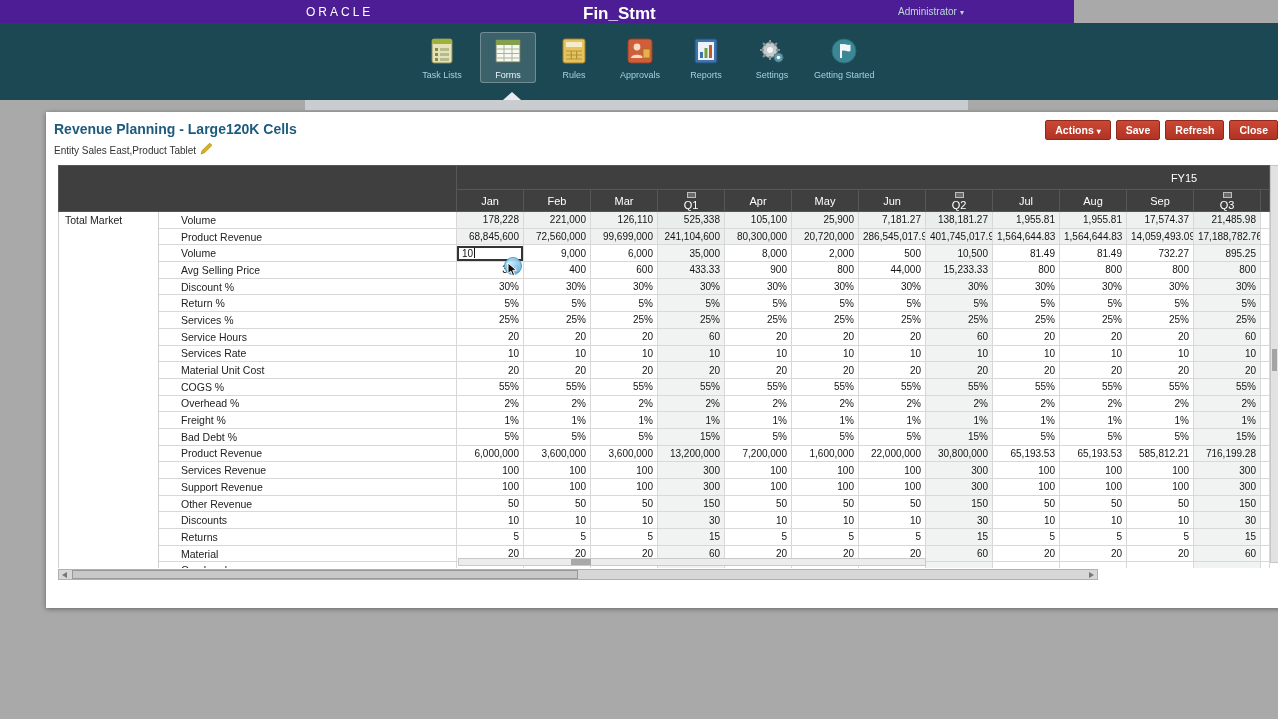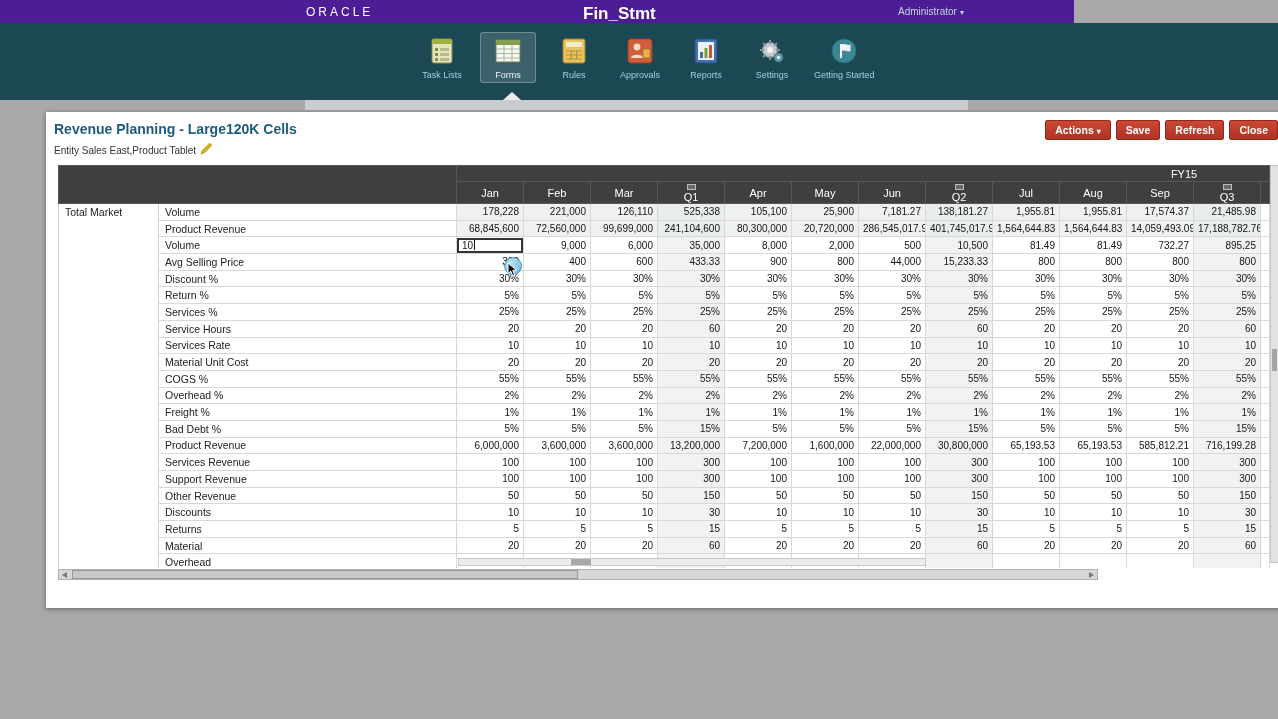--- a/index.html
+++ b/index.html
@@ -34,27 +34,27 @@
   .pov { position:absolute; left:8px; top:31px; font-size:10px; color:#333; display:flex; align-items:center; gap:4px; }
   .btns { position:absolute; right:10px; top:8px; display:flex; gap:5px; }
   .btn { background:linear-gradient(#cc4734,#b03324); border:1px solid #8d2a1d; color:#fff;
     font-family:inherit; font-size:10.5px; font-weight:bold; padding:3px 9px; border-radius:2px; cursor:pointer; white-space:nowrap; }
   .btn .caret { font-size:8px; margin-left:3px; }
   
   .grid-wrap { position:absolute; left:12px; top:53px; width:1212px; height:403px; overflow:hidden; }
   table.grid { border-collapse:collapse; table-layout:fixed; width:1211px; }
   th,td { overflow:hidden; white-space:nowrap; }
   .corner, .fy-cell, .col-head { background:#3f3f3f; border:1px solid #575757; color:#fff; font-weight:normal; }
-  .fy-cell { height:16px; text-align:right; padding-right:72px; font-size:11px; cursor:pointer; }
+  .fy-cell { height:24px; text-align:right; padding-right:72px; font-size:11px; cursor:pointer; }
   .col-head { height:22px; font-size:11px; text-align:center; vertical-align:middle; cursor:pointer; }
   .qicon { display:block; width:9px; height:6px; margin:1px auto 1px; border:1px solid #bdbdbd; background:#6b6b6b; }
   .data-row { height:16.7px; }
   .row-dim { background:#fff; vertical-align:top; padding:2px 0 0 6px; text-align:left;
     font-weight:normal; font-size:10.5px; color:#222; border:1px solid #cfcfcf; cursor:default; }
-  .row-label { font-size:10.5px; color:#222; padding-left:6px; border:1px solid #d8d8d8; background:#fff; }
+  .row-label { font-size:10.5px; color:#222; padding-left:22px; border:1px solid #d8d8d8; background:#fff; }
   .cell { font-size:10px; text-align:right; padding:0 4px; border:1px solid #d8d8d8; background:#fff; color:#141414; cursor:cell; }
   .cell.ovf { text-align:left; }
   .cell.ro { background:#eef1ef; }
   .cell.qcol { background:#f1f3f2; }
   .cell.ro.qcol { background:#e9eeec; }
   .cell.editing { padding:0; }
   .edit-box { height:100%; border:2px solid #343434; background:#fff; display:flex; align-items:center;
     padding-left:3px; font-size:10px; }
   .edit-caret { display:inline-block; width:1px; height:10px; background:#111; margin-left:1px; }
   

